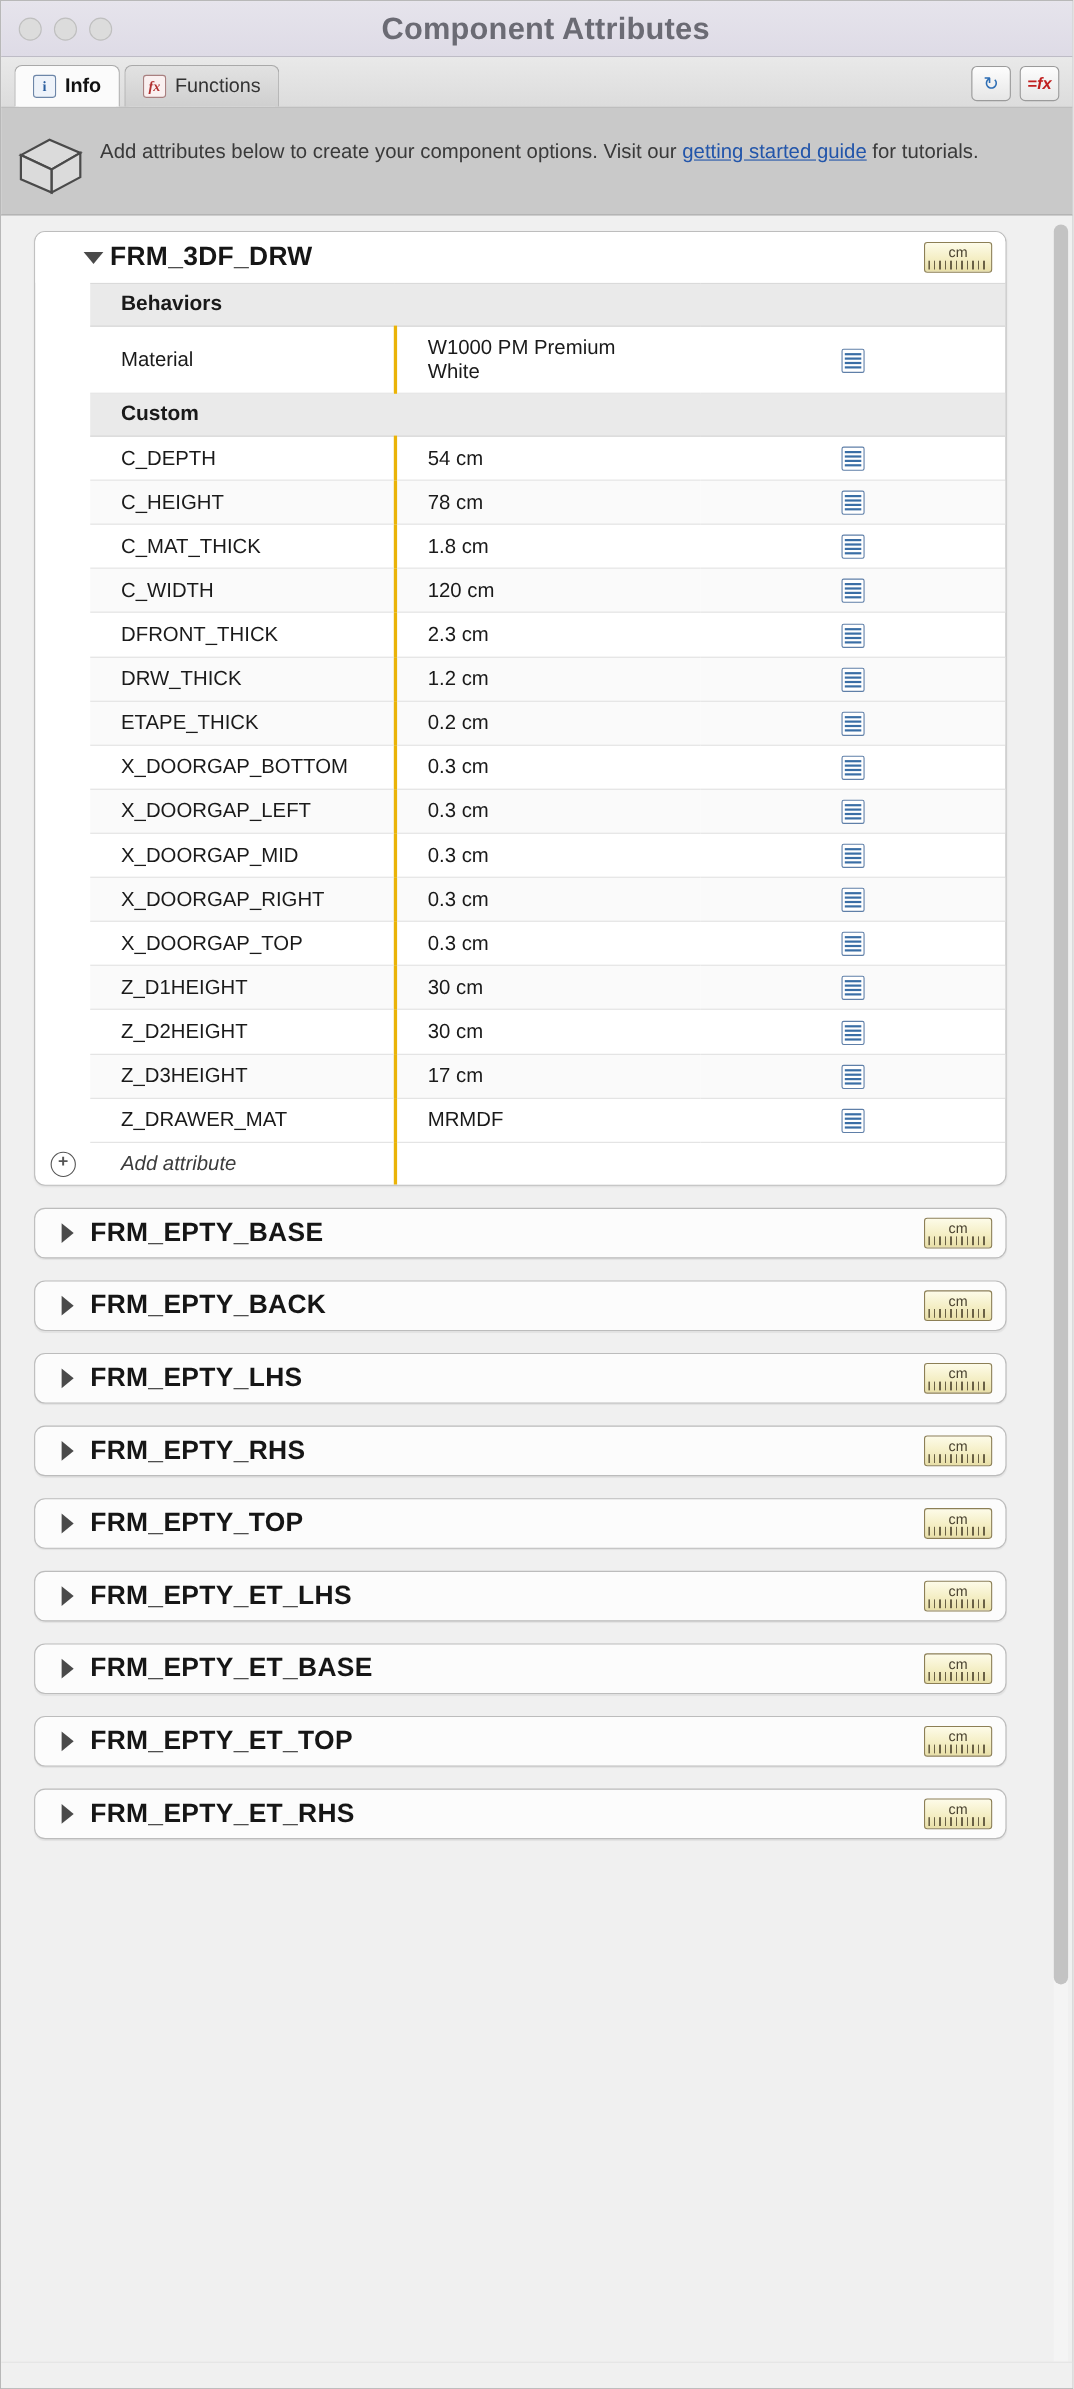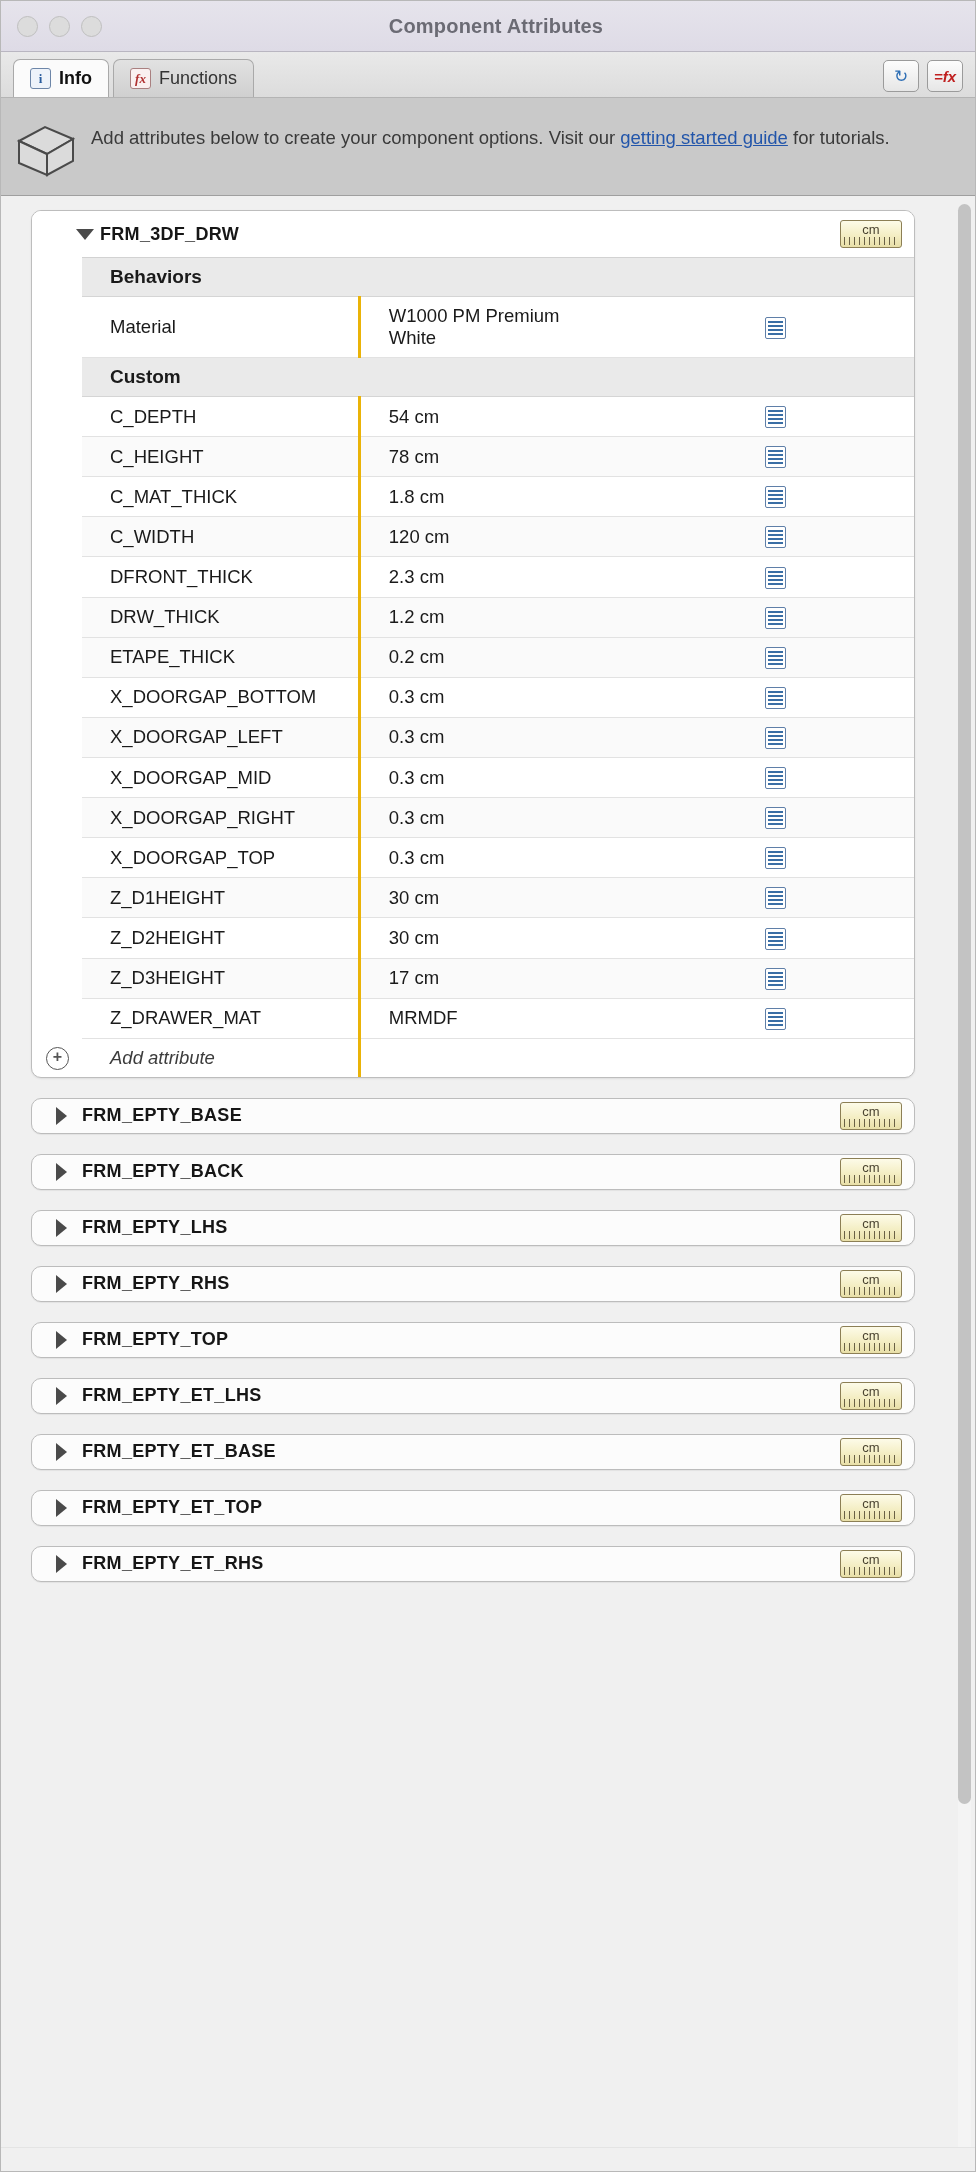--- a/index.html
+++ b/index.html
@@ -43,21 +43,21 @@
     width: 19px;
     height: 19px;
     border-radius: 50%;
     background: #dcdcdc;
     border: 1px solid #bfbfbf;
   }
   .win-title {
     position: absolute;
     left: 16px; right: 0;
     text-align: center;
-    font-size: 20px;
+    font-size: 28px;
     font-weight: bold;
     color: #6b6b74;
     letter-spacing: 0.2px;
   }
 
   
   .tabstrip {
     height: 46px;
     background: linear-gradient(to bottom, #e9e9e9 0%, #dcdcdc 100%);
     border-bottom: 1px solid #b4b4b4;
@@ -192,21 +192,21 @@
     border-right: 9px solid transparent;
     border-top: 11px solid #4a4a4a;
   }
   .tri.closed {
     border-top: 9px solid transparent;
     border-bottom: 9px solid transparent;
     border-left: 11px solid #4a4a4a;
     border-right: none;
   }
   .group-title {
-    font-size: 18px;
+    font-size: 24px;
     font-weight: bold;
     color: #161616;
     margin-left: 28px;
     letter-spacing: 0.3px;
   }
   .ruler {
     margin-left: auto;
     width: 62px;
     height: 28px;
     border: 1px solid #8c7f55;
@@ -296,21 +296,21 @@
   }
   .add-label {
     font-style: italic;
     color: #3c3c3c;
     font-size: 18.5px;
   }
 
   
   .collapsed {
     margin: 20px 30px 0 30px;
-    height: 36px;
+    height: 46px;
     background: #fcfcfc;
     border: 1px solid #bcbcbc;
     border-radius: 10px;
     display: flex;
     align-items: center;
     padding: 0 12px 0 22px;
     position: relative;
     box-sizing: border-box;
     box-shadow: 0 1px 1px rgba(0,0,0,0.06);
   }

